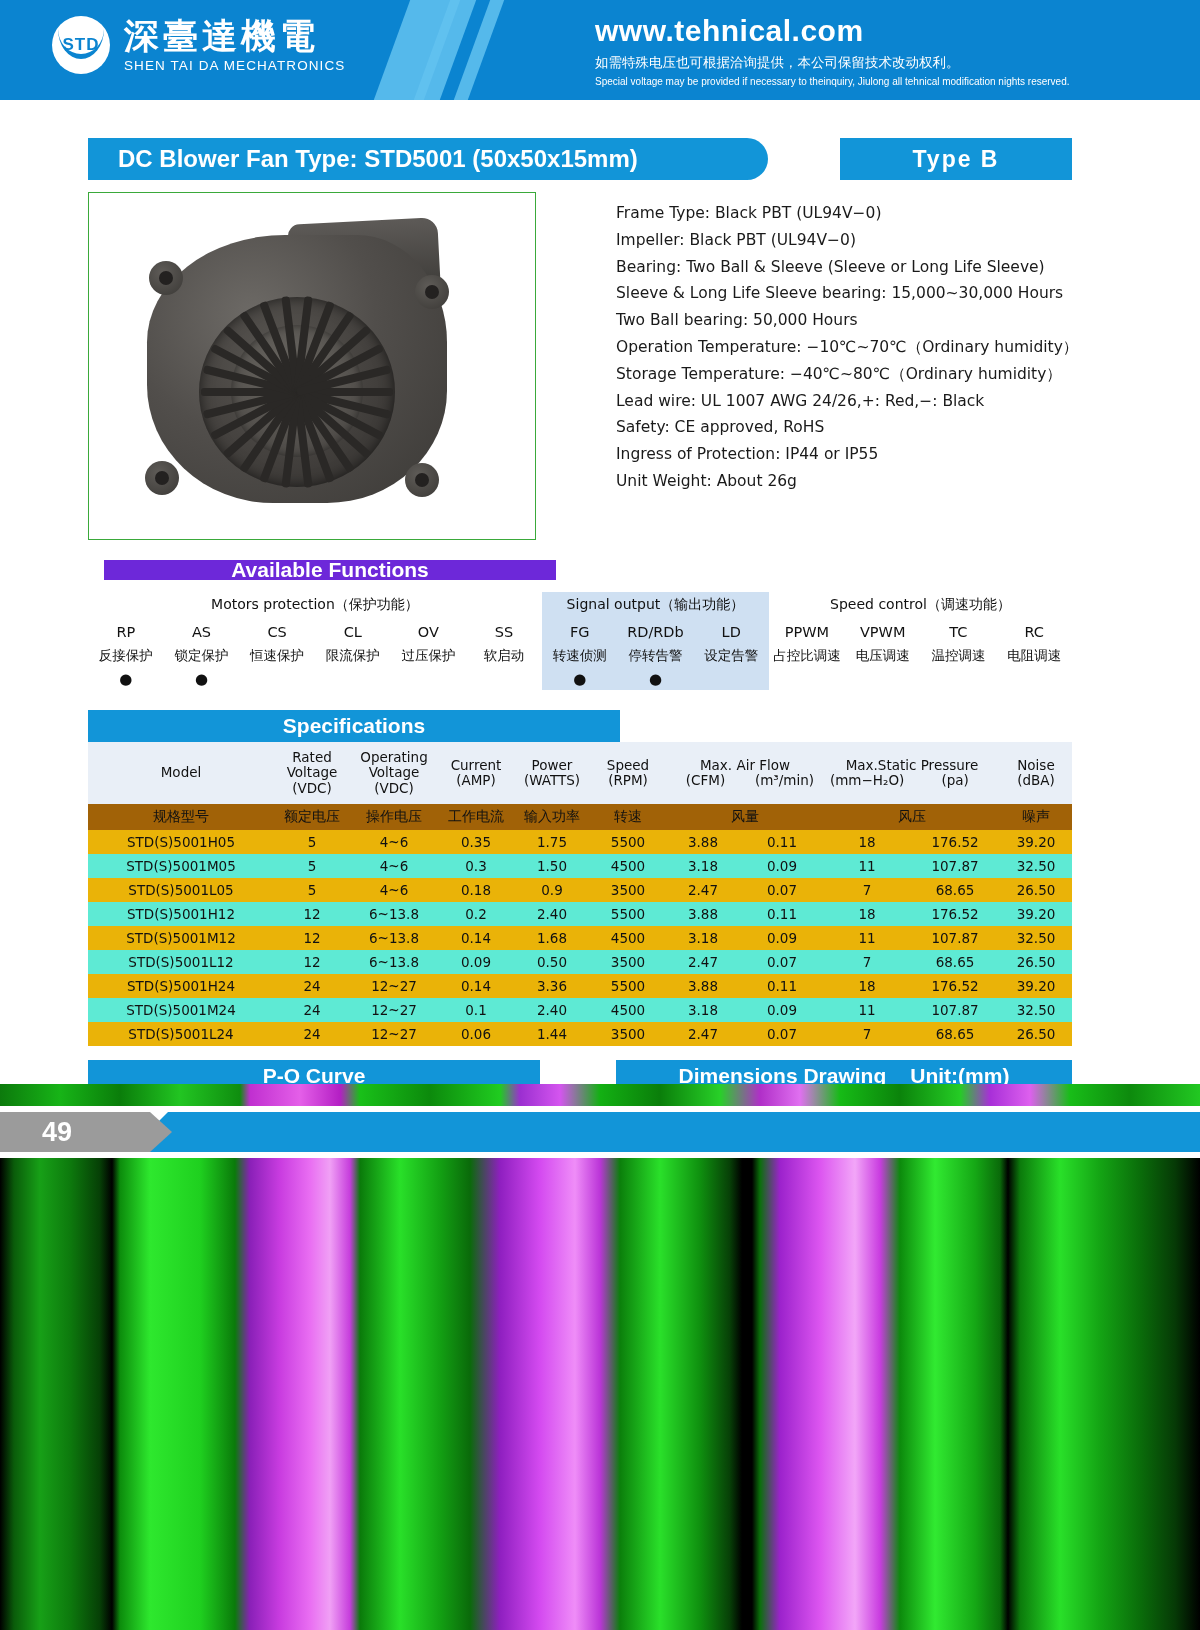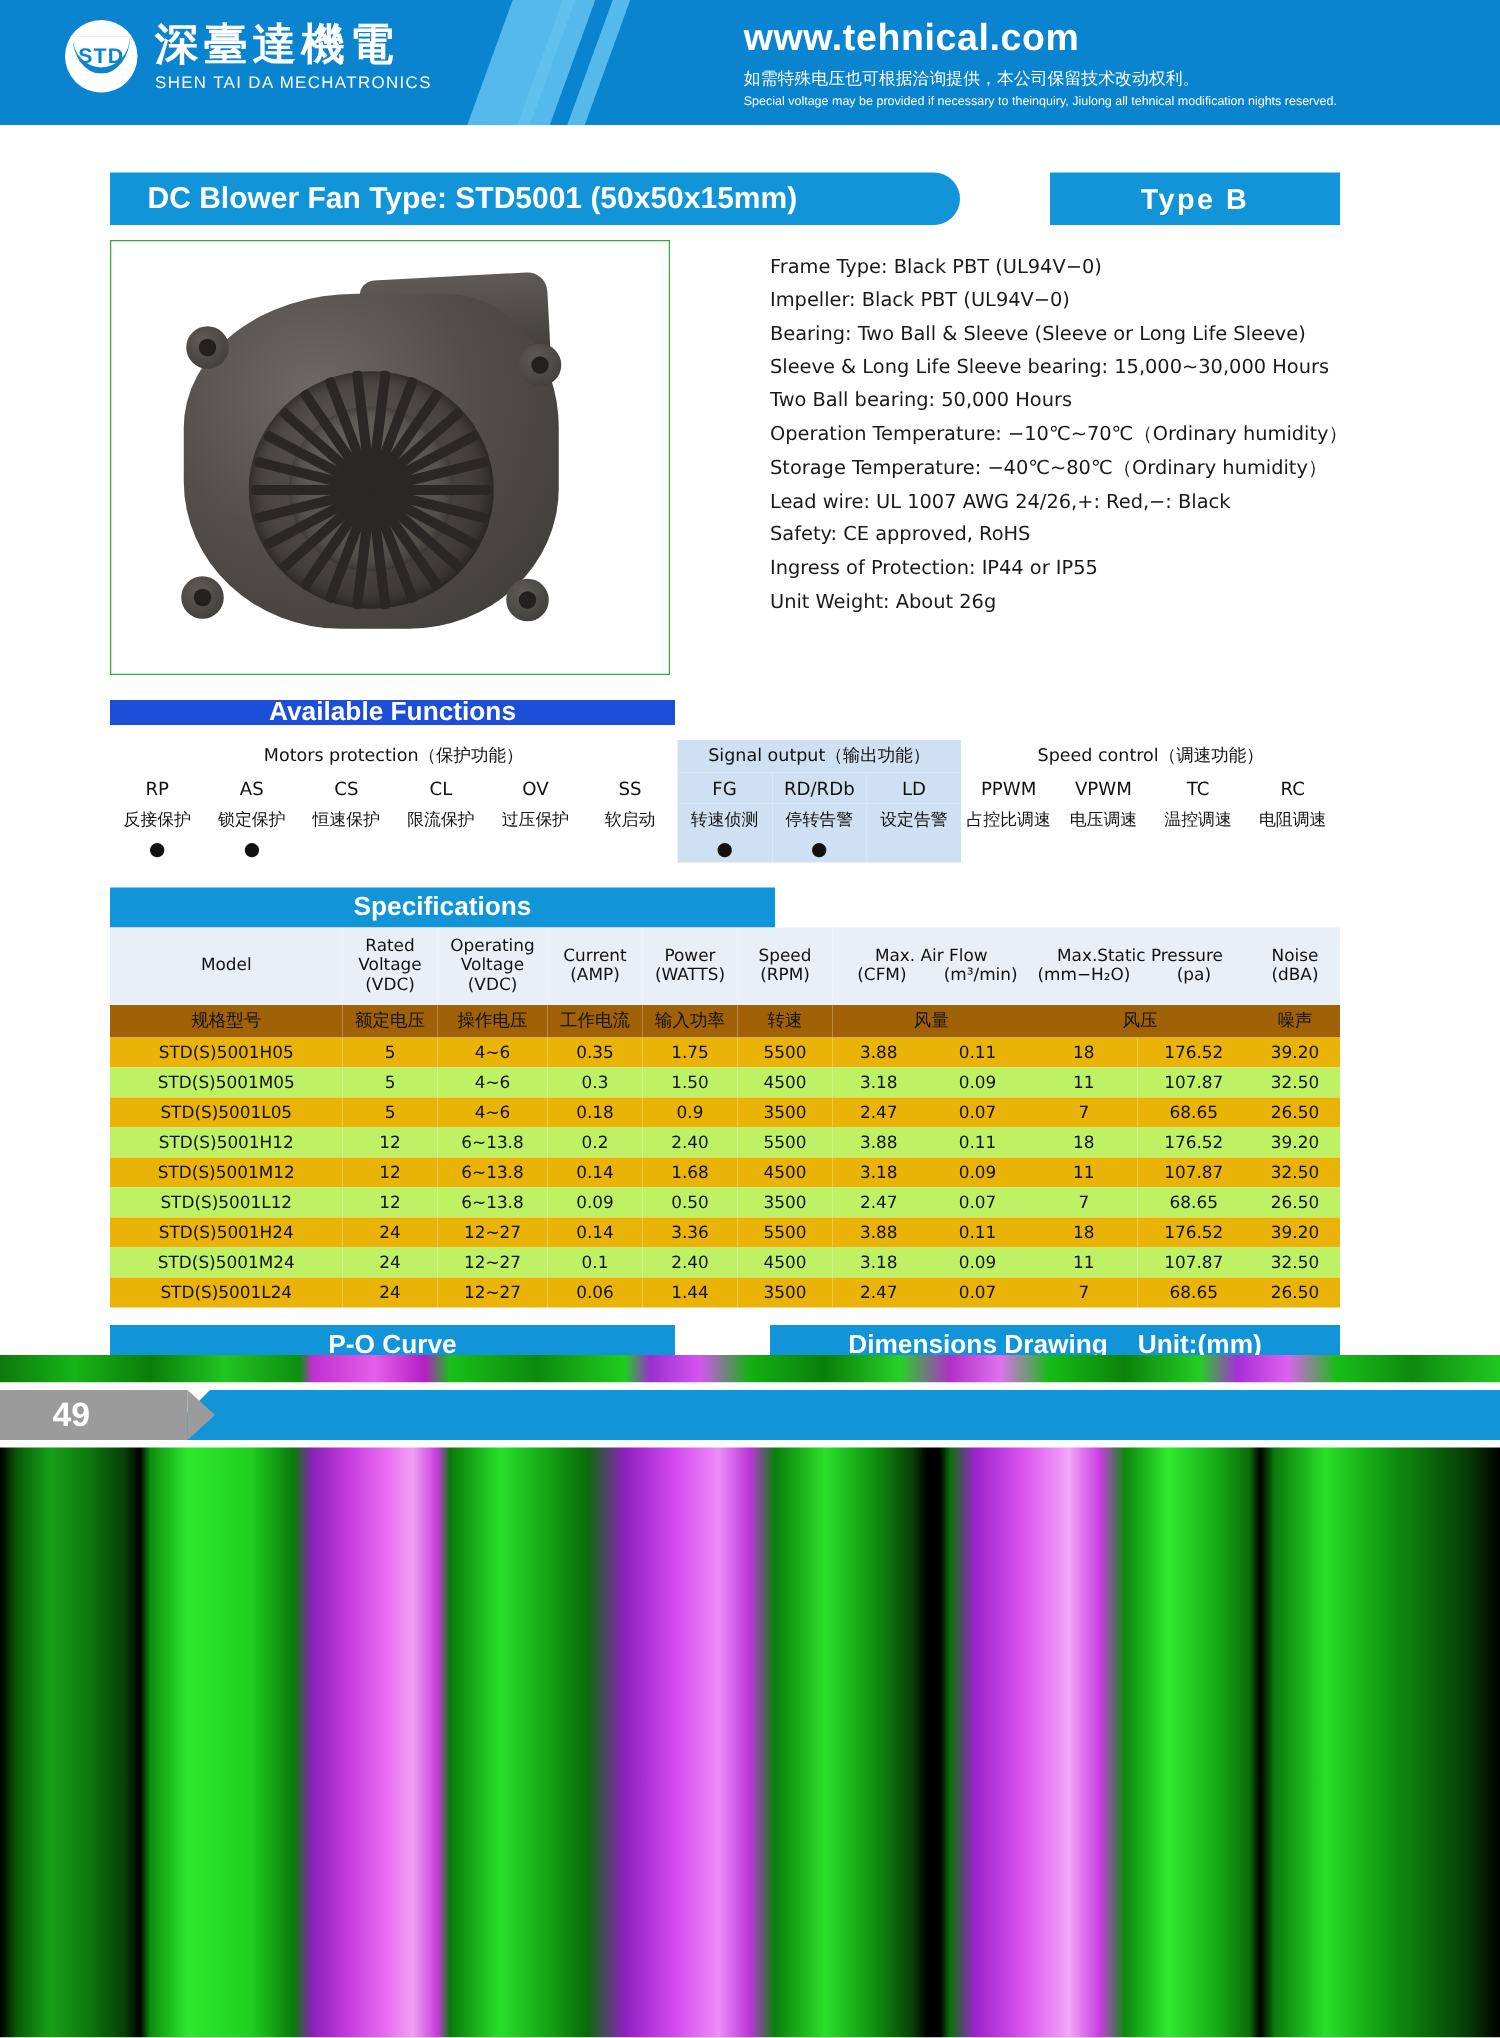--- a/index.html
+++ b/index.html
@@ -101,22 +101,22 @@
 
   
   .spec-list {
     position:absolute; left:616px; top:200px; width:560px;
     font-size:15.5px; color:#1a1a1a; line-height:26.8px;
     font-family:"DejaVu Sans", sans-serif;
   }
 
   
   .af-bar {
-    position:absolute; left:88px; top:560px; width:452px; height:20px;
-    background:#1d4ed8; color:#fff; font-weight:bold; font-size:21px;
+    position:absolute; left:104px; top:560px; width:452px; height:20px;
+    background:#6d28d9; color:#fff; font-weight:bold; font-size:21px;
     display:flex; align-items:center; justify-content:center;
   }
   .af-table {
     position:absolute; left:88px; top:592px; width:984px;
     border-collapse:collapse; font-family:"DejaVu Sans", sans-serif;
   }
   .af-table td { text-align:center; font-size:13.5px; color:#111; padding:0; }
   .af-group td { height:26px; font-size:14px; }
   .af-code td { height:25px; font-size:14.5px; padding-top:3px; }
   .af-cn td   { height:25px; font-size:13.5px; }
@@ -133,21 +133,21 @@
   .sp-table {
     position:absolute; left:88px; top:742px; width:984px;
     border-collapse:collapse; font-size:13.5px; color:#111;
     font-family:"DejaVu Sans", sans-serif;
   }
   .sp-table th, .sp-table td { text-align:center; padding:0; font-weight:normal; }
   .sp-head th { height:62px; line-height:15.5px; font-size:13.5px; background:#e9eff7; }
   .sp-cn th { height:26px; background:#a16207; font-size:14px; }
   .sp-table tbody tr { height:24px; }
   .row-a { background:#eab308; }
-  .row-b { background:#bef264; }
+  .row-b { background:#5eead4; }
 
   
   .po-bar {
     position:absolute; left:88px; top:1060px; width:452px; height:32px;
     background:#1295d8; color:#fff; font-weight:bold; font-size:21px;
     display:flex; align-items:center; justify-content:center;
   }
   .dim-bar {
     position:absolute; left:616px; top:1060px; width:456px; height:32px;
     background:#1295d8; color:#fff; font-weight:bold; font-size:21px;

